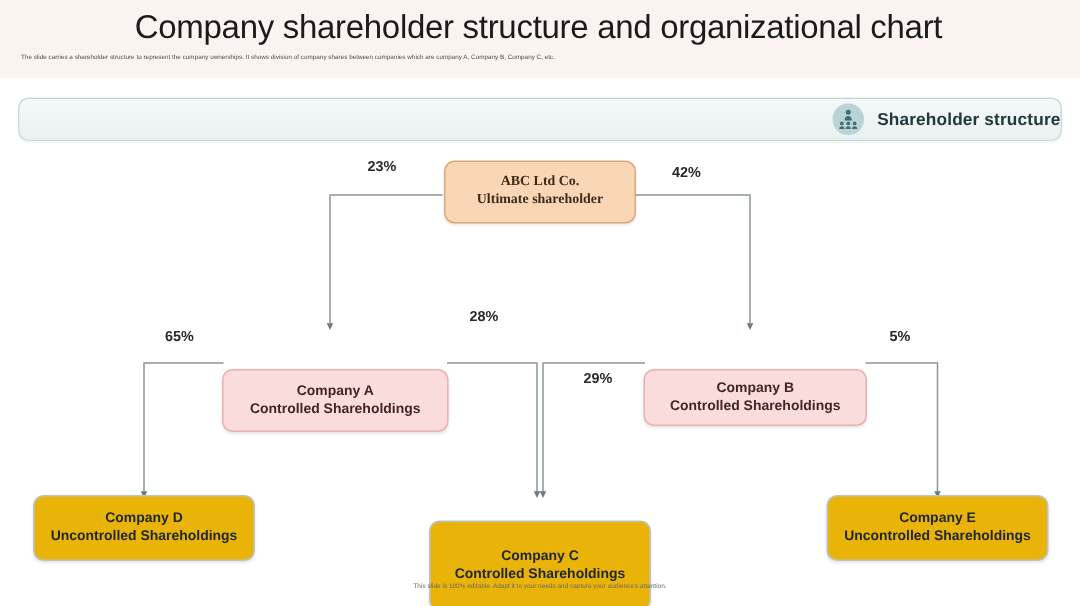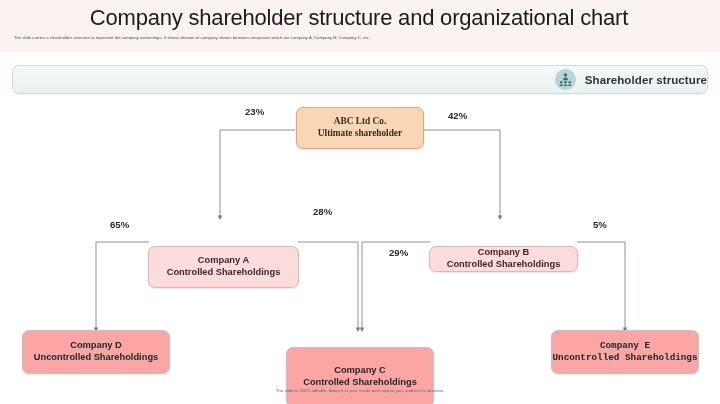--- a/index.html
+++ b/index.html
@@ -124,21 +124,21 @@
     font-family: Liberation Serif, serif;
   }
   .node-mid {
     background: #f9dcdb;
     border: 1px solid #e8b2b0;
     color: #40262a;
     font-size: 9.3px;
     margin-top: 28px;
   }
   .node-leaf {
-    background: #fca5a5;
+    background: #eab308;
     border: 1px solid #b9c6c8;
     color: #20282b;
     font-size: 9.3px;
   }
   .pct {
     position: absolute;
     font-size: 9.6px;
     font-weight: 700;
     color: #2a2a2a;
     white-space: nowrap;
@@ -209,36 +209,36 @@
     <div class="node node-root" style="left:296px; top:107px; width:128px; height:42px;">
       <span class="l1">ABC Ltd Co.</span>
       <span class="l2">Ultimate shareholder</span>
     </div>
 
     <div class="node node-mid" style="left:148px; top:218px; width:151px; height:42px;">
       <span class="l1">Company A</span>
       <span class="l2">Controlled Shareholdings</span>
     </div>
 
-    <div class="node node-mid" style="left:429px; top:218px; width:149px; height:26px;">
+    <div class="node node-mid" style="left:429px; top:218px; width:149px; height:38px;">
       <span class="l1">Company B</span>
       <span class="l2">Controlled Shareholdings</span>
     </div>
 
     <div class="node node-leaf" style="left:22px; top:330px; width:148px; height:44px;">
       <span class="l1">Company D</span>
       <span class="l2">Uncontrolled Shareholdings</span>
     </div>
 
     <div class="node node-leaf" style="left:286px; top:347px; width:148px; height:60px;">
       <span class="l1">Company C</span>
       <span class="l2">Controlled Shareholdings</span>
     </div>
 
-    <div class="node node-leaf" style="left:551px; top:330px; width:148px; height:44px;font-family:Liberation Mono, monospace;">
+    <div class="node node-leaf" style="left:551px; top:330px; width:148px; height:44px;">
       <span class="l1">Company E</span>
       <span class="l2">Uncontrolled Shareholdings</span>
     </div>
 
     <div class="pct" style="left:245px; top:106px;">23%</div>
     <div class="pct" style="left:448px; top:110px;text-align:center;">42%</div>
     <div class="pct" style="left:110px; top:219px;">65%</div>
     <div class="pct" style="left:313px; top:206px;">28%</div>
     <div class="pct" style="left:389px; top:209px;margin-top:38px;">29%</div>
     <div class="pct" style="left:593px; top:219px;">5%</div>

